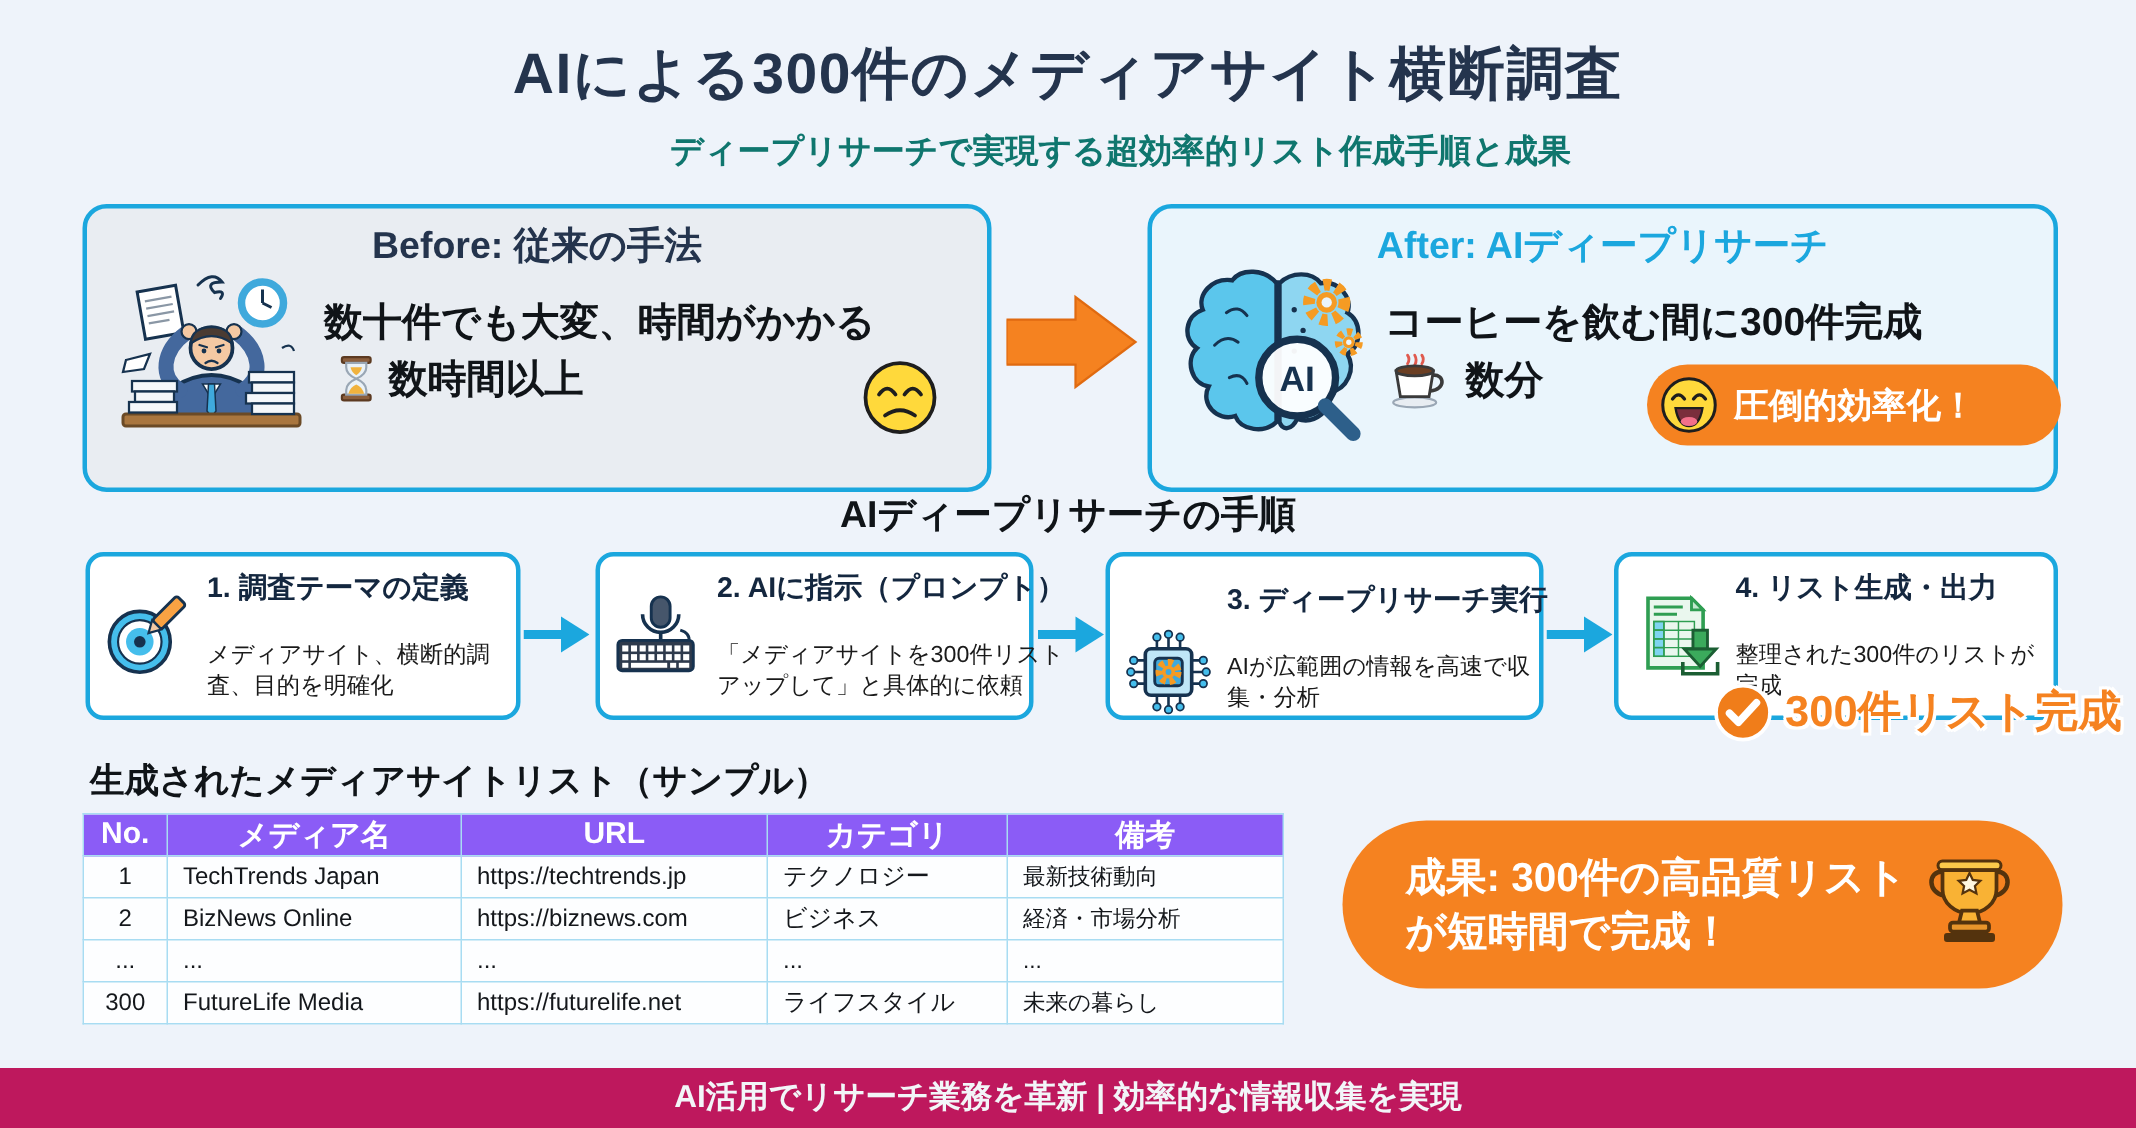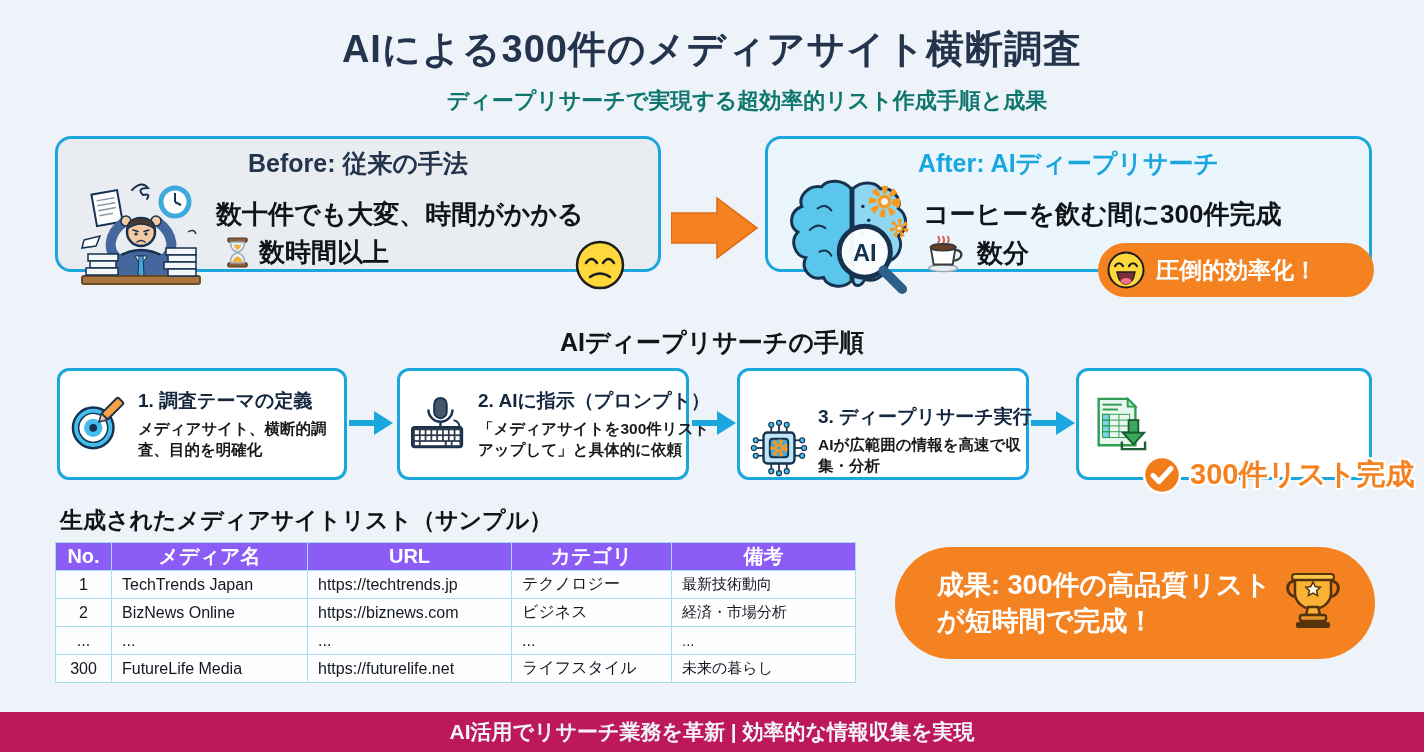--- a/index.html
+++ b/index.html
@@ -18,21 +18,21 @@
     text-align:center; font-size:38px; font-weight:800; color:#24344D;
     letter-spacing:1px;
   }
   .sub-title {
     position:absolute; top:86px; left:0; width:100%;
     text-align:center; font-size:22px; font-weight:700; color:#0f766e;margin-left:35px;
   }
 
   
   .cmp-box {
-    position:absolute; top:136px; height:136px;
+    position:absolute; top:136px; height:192px;
     border:3px solid #1BA7DE; border-radius:16px;
   }
   .before-box { left:55px; width:606px; background:#E9EDF2; }
   .after-box  { left:765px; width:607px; background:#EAF5FC; }
   .box-title {
     position:absolute; top:8px; left:0; width:100%; text-align:center;
     font-size:25px; font-weight:800;
   }
   .before-box .box-title { color:#24344D; }
   .after-box  .box-title { color:#1BA7DE; }
@@ -73,21 +73,21 @@
     background:#FFFFFF; border:3px solid #1BA7DE; border-radius:12px;
     display:flex; align-items:center;
   }
   .step-card-1 { left:57px;  width:290px; }
   .step-card-2 { left:397px; width:292px; }
   .step-card-3 { left:737px; width:292px;align-items:flex-end; }
   .step-card-4 { left:1076px; width:296px; }
   .step-icon { margin-left:10px; flex:0 0 auto; }
   .step-text { margin-left:10px; margin-right:6px; }
   .step-title { font-size:19px; font-weight:800; color:#14273F; white-space:nowrap; }
-  .step-desc  { font-size:15.5px; font-weight:700; color:#1A1A1A; margin-top:5px; line-height:1.35; }
+  .step-desc  { font-size:15.5px; font-weight:400; color:#1A1A1A; margin-top:22px; line-height:1.35; }
   .step-arrow { position:absolute; top:408px; }
   .step-arrow-1 { left:349px; }
   .step-arrow-2 { left:692px; }
   .step-arrow-3 { left:1031px; }
   .complete-badge {
     position:absolute; left:1142px; top:455px; z-index:5;
     display:flex; align-items:center; gap:8px;
   }
   .complete-label {
     font-size:29px; font-weight:800; color:#F58220; white-space:nowrap;
@@ -387,20 +387,24 @@
           <line x1="14" y1="38" x2="42" y2="38"></line>
         <line x1="21" y1="20" x2="21" y2="44"></line>
           <line x1="31" y1="20" x2="31" y2="44"></line>
       </g>
       <path d="M34,48 v8 h24 v-8" fill="none" stroke="#1B5E33" stroke-width="2.5"></path>
       <g>
         <rect x="41" y="26" width="10" height="13" fill="#3BAA5C" stroke="#1B5E33" stroke-width="2"></rect>
         <polygon points="35,39 57,39 46,51" fill="#3BAA5C" stroke="#1B5E33" stroke-width="2"></polygon>
       </g>
     </svg>
+    <div class="step-text">
+      <div class="step-title">4. リスト生成・出力</div>
+      <div class="step-desc">整理された300件のリストが完成</div>
+    </div>
   </div>
 
   <div class="complete-badge">
     <svg width="40" height="40" viewBox="0 0 40 40">
       <circle cx="20" cy="20" r="18" fill="#F07D1A" stroke="#FFFFFF" stroke-width="2.5"></circle>
       <path d="M11,20.5 l6,6 l12,-13" fill="none" stroke="#FFFFFF" stroke-width="5" stroke-linecap="round" stroke-linejoin="round"></path>
     </svg>
     <span class="complete-label">300件リスト完成</span>
   </div>
 

